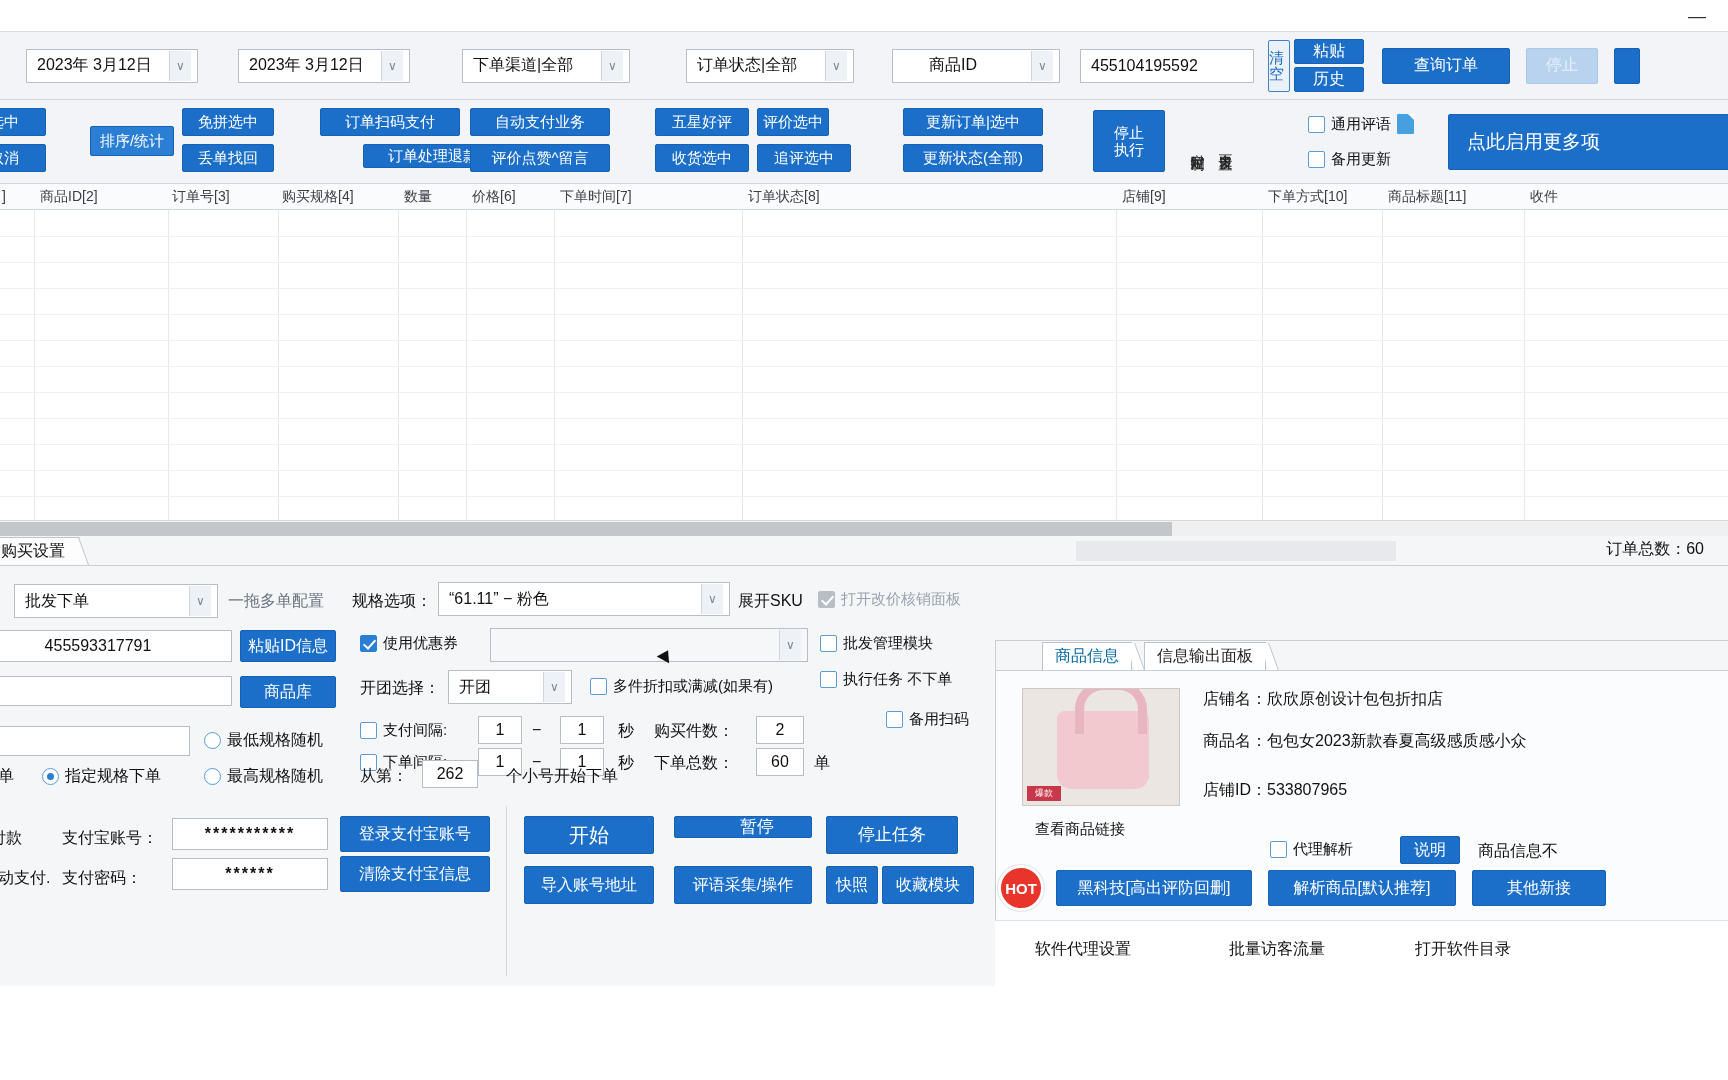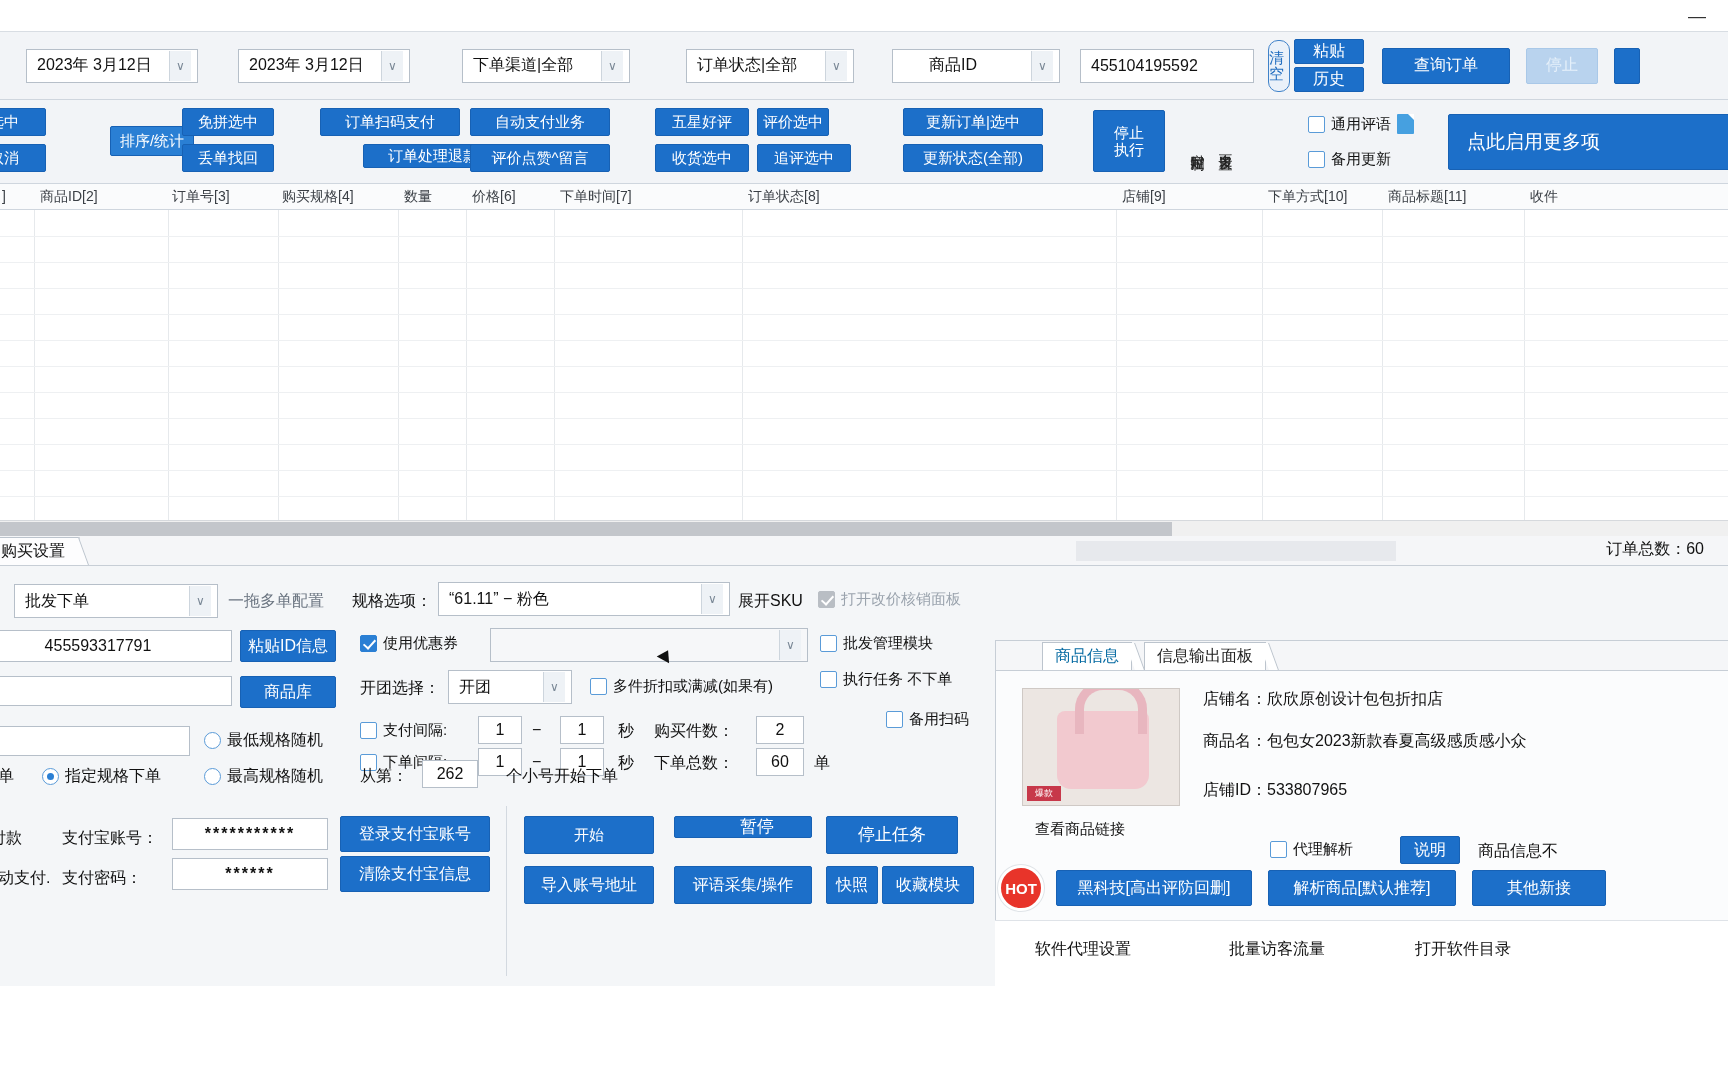--- a/index.html
+++ b/index.html
@@ -47,21 +47,21 @@
     display:flex; align-items:center; justify-content:center;
     font-size:16px; text-align:center; line-height:1.15;
     border-radius:2px; cursor:default; white-space:nowrap;
   }
   .btn.light{ background:#2a7fd4; }
   .btn.disabled{ background:#b9d3ee; border-color:#a9c8e8; color:#e6f0fa; }
   .btn.vert{ flex-direction:column; }
   .vbtn{
     width:22px; background:#eaf1f9; border:1px solid #3f82c9; color:#1e6cbf;
     font-size:15px; display:flex; flex-direction:column; align-items:center;
-    justify-content:center; line-height:1.05; border-radius:10px;
+    justify-content:center; line-height:1.05; border-radius:2px;
   }
 
   
   .toolbar{
     height:84px; background:#f2f4f7; border-bottom:1px solid #cfd6de;
     position:relative;
   }
   .tb{ position:absolute; }
   .tb .btn{ width:100%; height:100%; font-size:15px; }
   .vlabel{
@@ -241,21 +241,21 @@
     <div class="btn">
       <span>选中</span>
       </div>
     </div>
   <div class="tb" style="left:-38px;  top:44px; width:84px;  height:28px;">
     <div class="btn">
       <span>取消</span>
       </div>
     </div>
 
-  <div class="tb" style="left:90px;  top:26px; width:84px;  height:30px;margin-left:20px;">
+  <div class="tb" style="left:90px;  top:26px; width:84px;  height:30px;">
     <div class="btn light">
       <span>排序/统计</span>
       </div>
     </div>
 
   <div class="tb" style="left:182px; top:8px;  width:92px;  height:28px;">
     <div class="btn">
       <span>免拼选中</span>
       </div>
     </div>
@@ -536,21 +536,21 @@
 
   <span class="lbl" style="left:-18px; top:302px;">自动支付.</span>
   <span class="lbl" style="left:62px; top:302px;">支付密码：</span>
   <div class="field center" style="left:172px; top:292px; width:156px; height:32px;">
     <span style="letter-spacing:2px;font-weight:bold;">******</span>
   </div>
   <div class="btn" style="position:absolute; left:340px; top:290px; width:150px; height:36px;">
     <span>清除支付宝信息</span>
   </div>
 
-  <div class="btn" style="position:absolute; left:524px; top:250px; width:130px; height:38px; font-size:15px;">
+  <div class="btn" style="position:absolute; left:524px; top:250px; width:130px; height:38px; font-size:20px;">
     <span>开始</span>
   </div>
   <div class="btn" style="position:absolute; left:674px; top:250px; width:138px; height:22px; font-size:17px;padding-left:28px;">
     <span>暂停</span>
   </div>
   <div class="btn" style="position:absolute; left:826px; top:250px; width:132px; height:38px; font-size:17px;">
     <span>停止任务</span>
   </div>
 
   <div class="btn" style="position:absolute; left:524px; top:300px; width:130px; height:38px; font-size:16px;">

